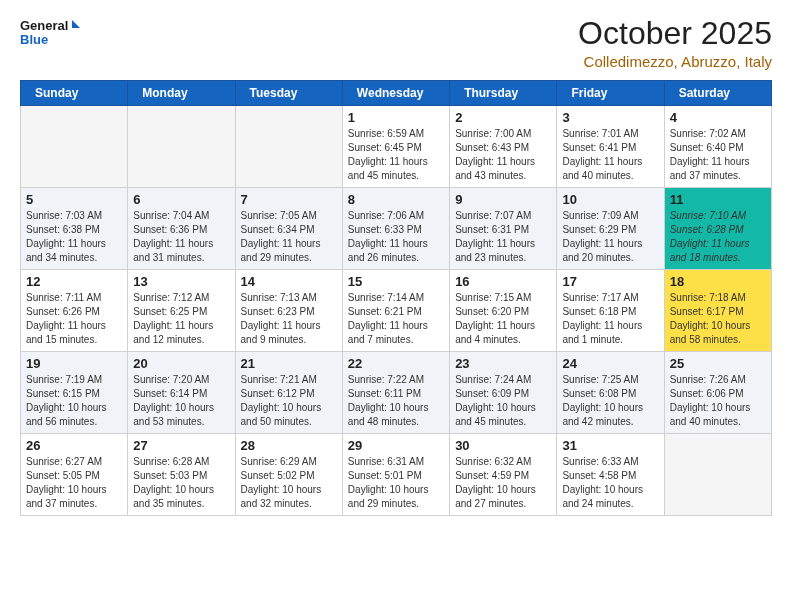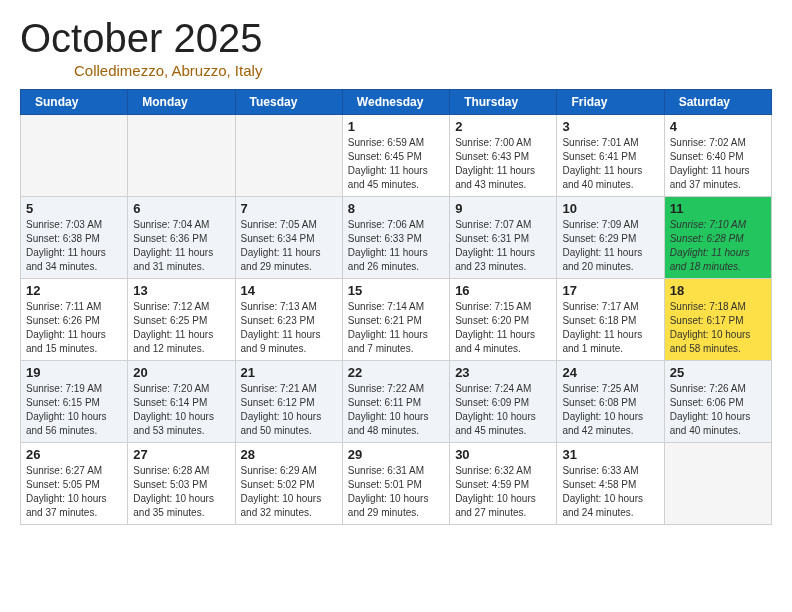--- a/index.html
+++ b/index.html
@@ -24,21 +24,21 @@
     }
     .logo {
       display: flex;
       align-items: center;
       gap: 4px;
     }
     .title-block {
       text-align: right;
     }
     .month-title {
-      font-size: 40px;
+      font-size: 32px;
       font-weight: 300;
       color: #222;
       line-height: 1.1;
     }
     .location-title {
       font-size: 15px;
       color: #a16207;
       margin-top: 2px;
     }
     .calendar {
@@ -76,20 +76,27 @@
       font-size: 10px;
       color: #333;
       line-height: 1.4;
     }
   </style>
 </head>
 <body>
 
 <div class="page">
   <div class="header-row">
+    <div class="logo">
+  <svg width="60" height="36" viewBox="0 0 60 36">
+    <text x="0" y="14" font-size="13" font-weight="bold" fill="#1a1a1a" font-family="Arial">General</text>
+    <text x="0" y="28" font-size="13" font-weight="bold" fill="#1565c0" font-family="Arial">Blue</text>
+    <polygon points="52,4 60,12 52,12" fill="#1565c0"></polygon>
+  </svg>
+</div>
     <div class="title-block">
       <div class="month-title">October 2025</div>
       <div class="location-title">Colledimezzo, Abruzzo, Italy</div>
     </div>
   </div>
 
   <table class="calendar">
     <thead>
       <tr>
         <th>Sunday</th>
@@ -171,21 +178,21 @@
 Daylight: 11 hours
 and 23 minutes.</div>
           </td>
           <td style="background: rgb(240, 244, 248);">
             <div class="day-number">10</div>
             <div class="day-info" style="white-space: pre-line;">Sunrise: 7:09 AM
 Sunset: 6:29 PM
 Daylight: 11 hours
 and 20 minutes.</div>
           </td>
-          <td style="background: #22c55e;">
+          <td style="background: #14b8a6;">
             <div class="day-number">11</div>
             <div class="day-info" style="white-space: pre-line; font-style: italic;">Sunrise: 7:10 AM
 Sunset: 6:28 PM
 Daylight: 11 hours
 and 18 minutes.</div>
           </td>
         </tr>
         <tr>
           <td style="background: rgb(255, 255, 255);">
             <div class="day-number">12</div>

